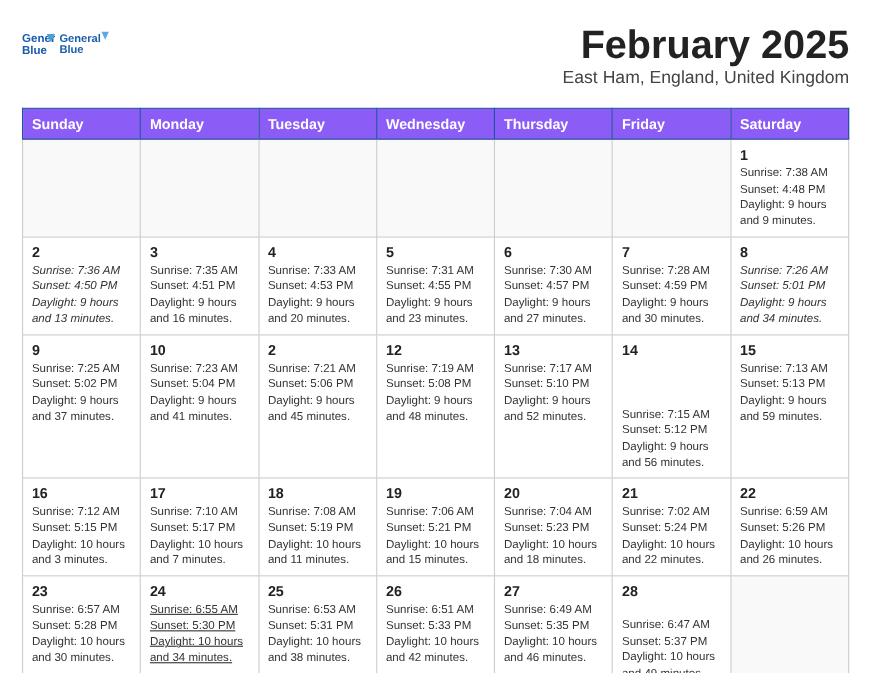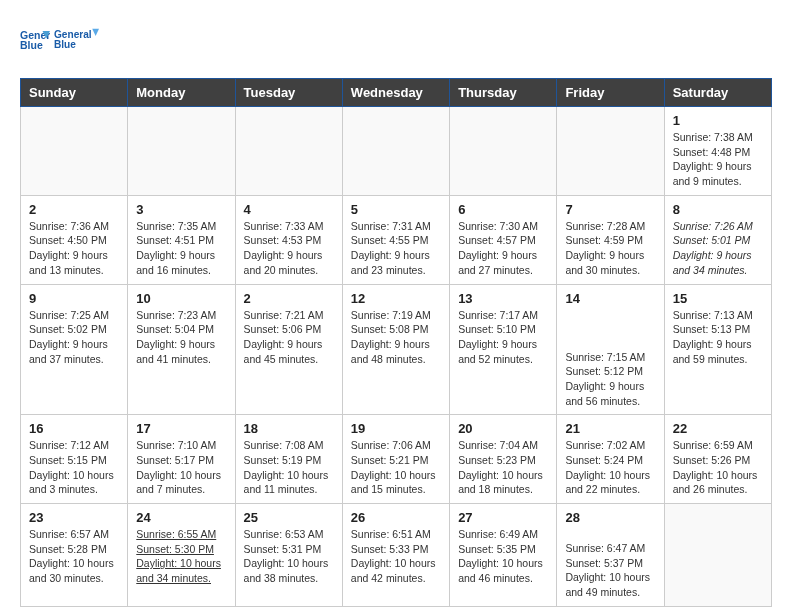--- a/index.html
+++ b/index.html
@@ -32,21 +32,21 @@
     .calendar-subtitle {
       font-size: 16px;
       color: #444;
     }
     .calendar-table {
       width: 100%;
       border-collapse: collapse;
       border: 1px solid #ccc;
     }
     .calendar-table th {
-      background-color: #404040;
+      background-color: #8b5cf6;
       color: #fff;
       text-align: left;
       padding: 6px 8px;
       font-size: 13px;
       border: 1px solid #1e5499;
     }
     .calendar-table td {
       width: calc(100% / 7);
       vertical-align: top;
       padding: 6px 8px;
@@ -92,20 +92,24 @@
     <div>
       <div style="display:flex;align-items:center;gap:4px;">
         <svg width="45" height="40" viewBox="0 0 80 50">
           <text x="0" y="22" font-size="18" font-weight="bold" fill="#1a5ca8">General</text>
           <text x="0" y="40" font-size="18" font-weight="bold" fill="#1a5ca8">Blue</text>
           <polygon points="68,5 80,5 74,18" fill="#5baae8"></polygon>
         </svg>
       </div>
     </div>
   </div>
+  <div class="title-section">
+    <div class="calendar-title">February 2025</div>
+    <div class="calendar-subtitle">East Ham, England, United Kingdom</div>
+  </div>
 </div>
 
 <table class="calendar-table">
   <thead>
     <tr id="header-row">
         <th>Sunday</th>
         <th>Monday</th>
         <th>Tuesday</th>
         <th>Wednesday</th>
         <th>Thursday</th>
@@ -124,21 +128,21 @@
         <td>
           <span class="day-number">1</span>
           <div class="day-info" style="white-space: pre-line;">Sunrise: 7:38 AM
 Sunset: 4:48 PM
 Daylight: 9 hours and 9 minutes.</div>
         </td>
       </tr>
       <tr>
         <td>
           <span class="day-number">2</span>
-          <div class="day-info" style="white-space: pre-line;">Sunrise: 7:36 AM
+          <div class="day-info" style="white-space: pre-line; font-style: italic;">Sunrise: 7:36 AM
 Sunset: 4:50 PM
 Daylight: 9 hours and 13 minutes.</div>
         </td>
         <td>
           <span class="day-number">3</span>
           <div class="day-info" style="white-space: pre-line;">Sunrise: 7:35 AM
 Sunset: 4:51 PM
 Daylight: 9 hours and 16 minutes.</div>
         </td>
         <td>

